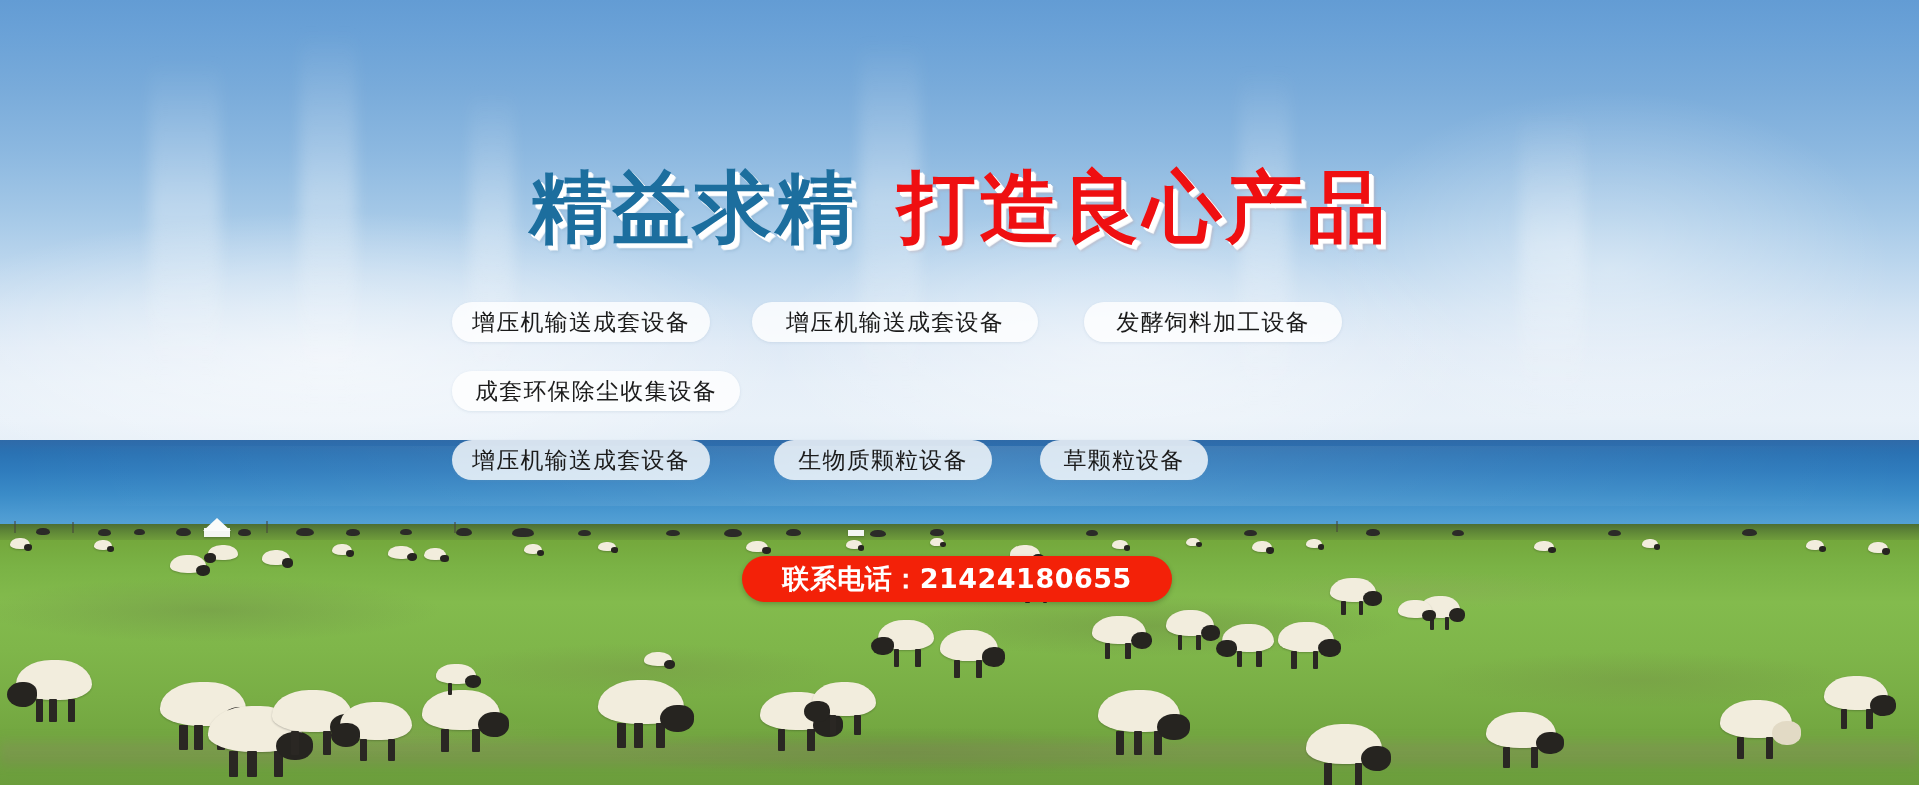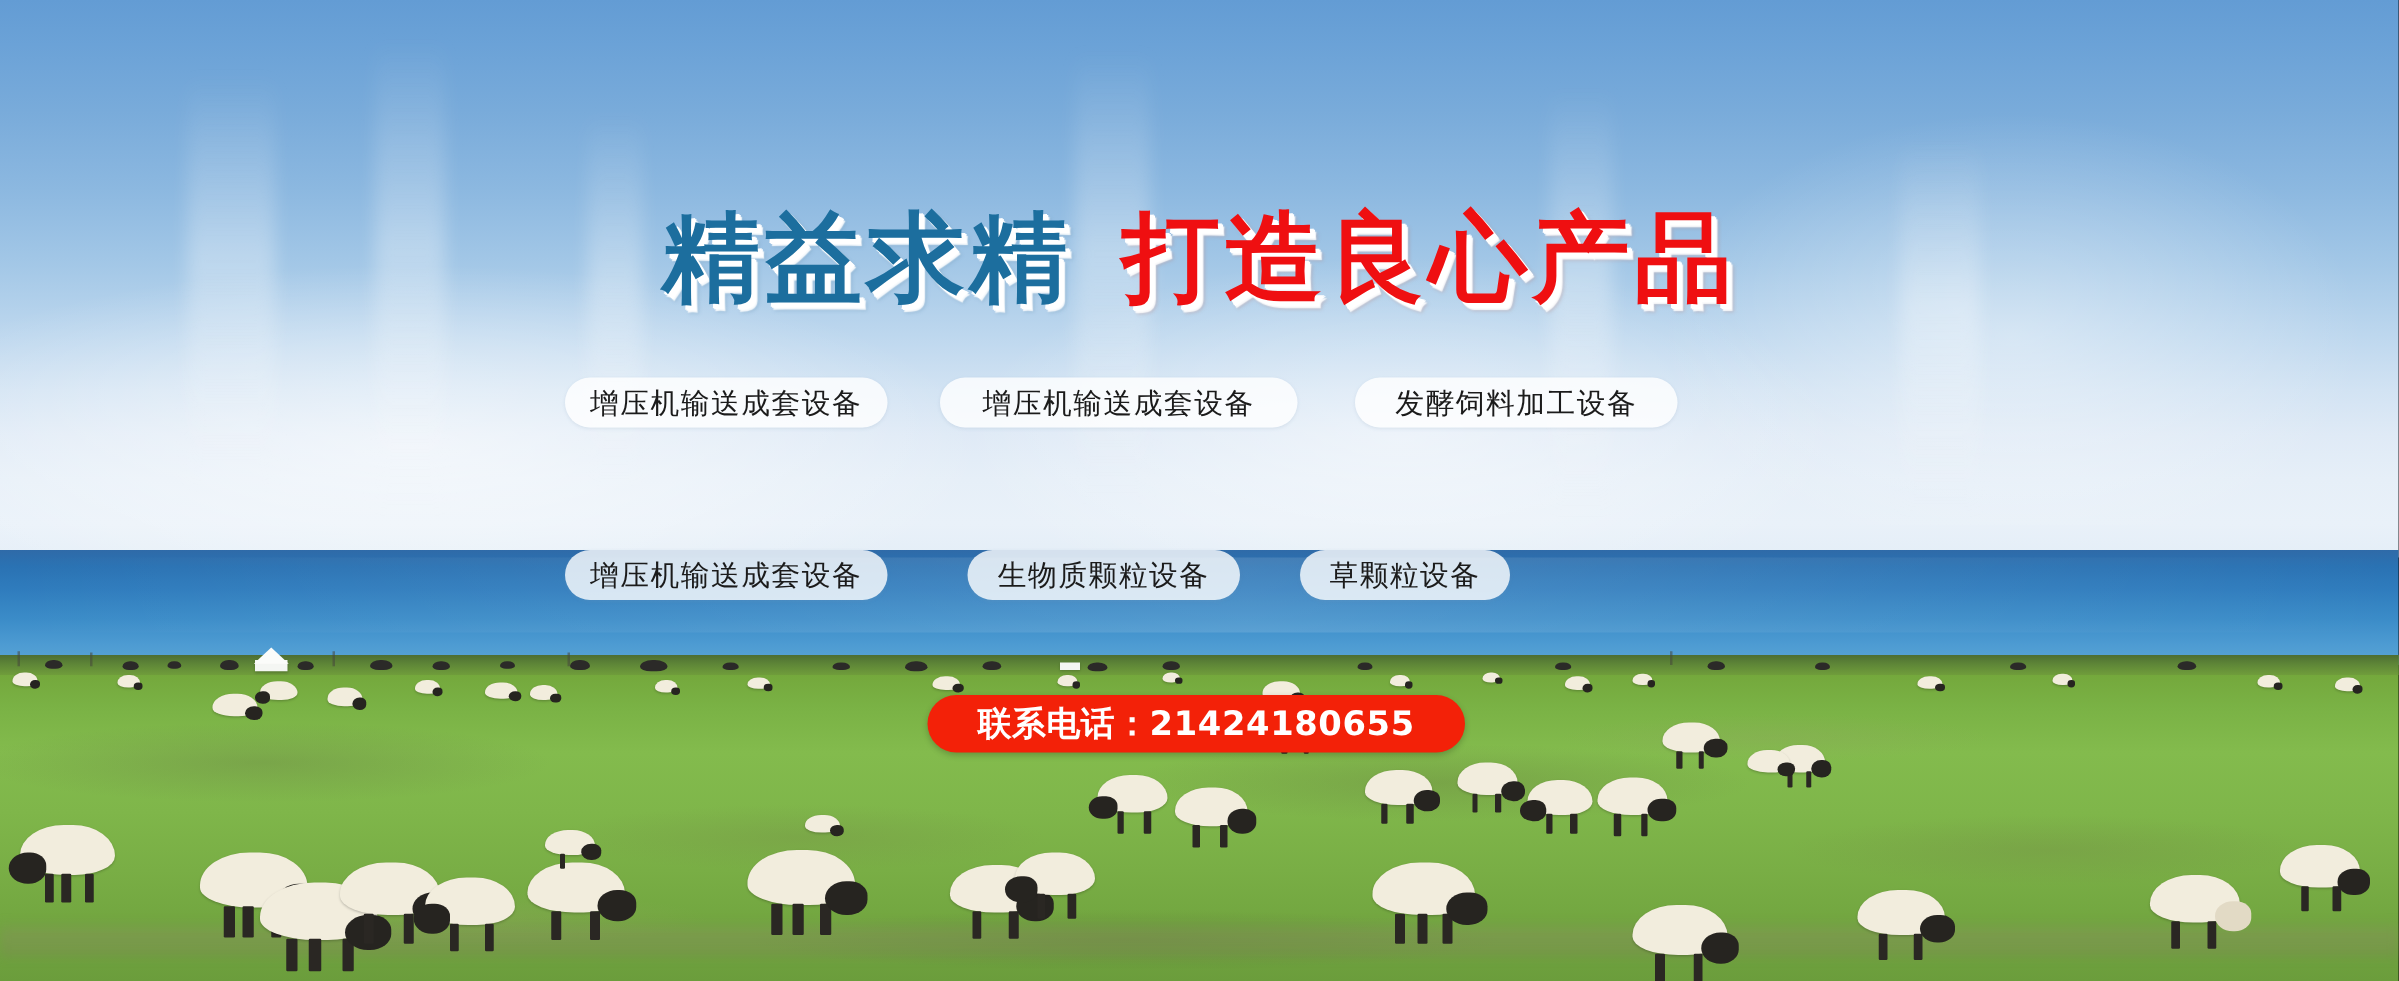--- a/index.html
+++ b/index.html
@@ -442,20 +442,21 @@
 
   <div class="pill-grid">
 
     <div class="pill-row r1">
       <div class="pill">增压机输送成套设备</div>
       <div class="pill">增压机输送成套设备</div>
       <div class="pill">发酵饲料加工设备</div>
     </div>
 
     <div class="pill-row r2">
+      <div class="pill">成套环保除尘收集设备</div>
     </div>
 
     <div class="pill-row r3">
       <div class="pill">增压机输送成套设备</div>
       <div class="pill">生物质颗粒设备</div>
       <div class="pill">草颗粒设备</div>
     </div>
 
   </div>
 

